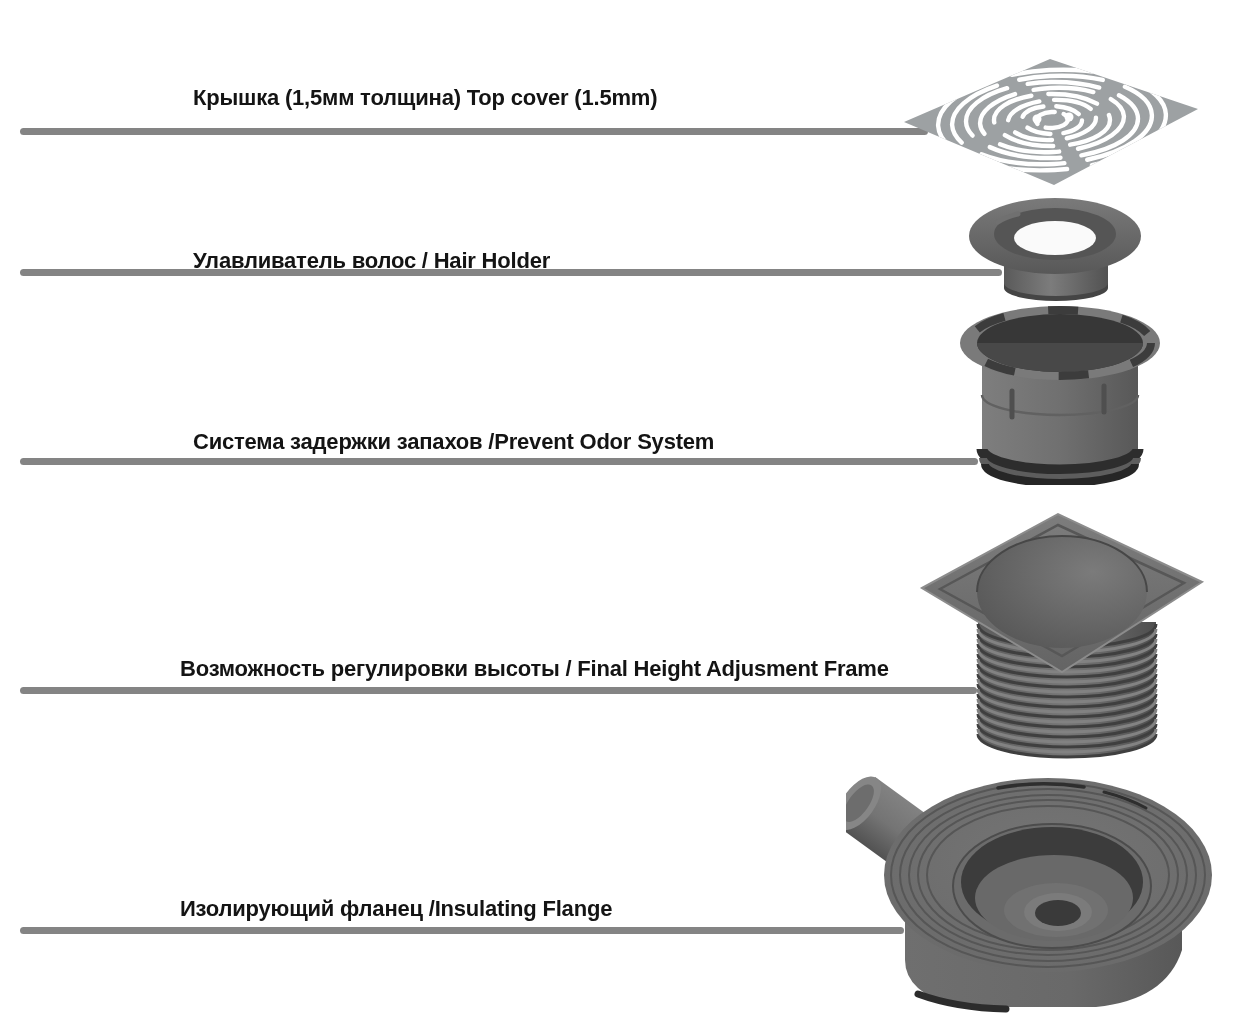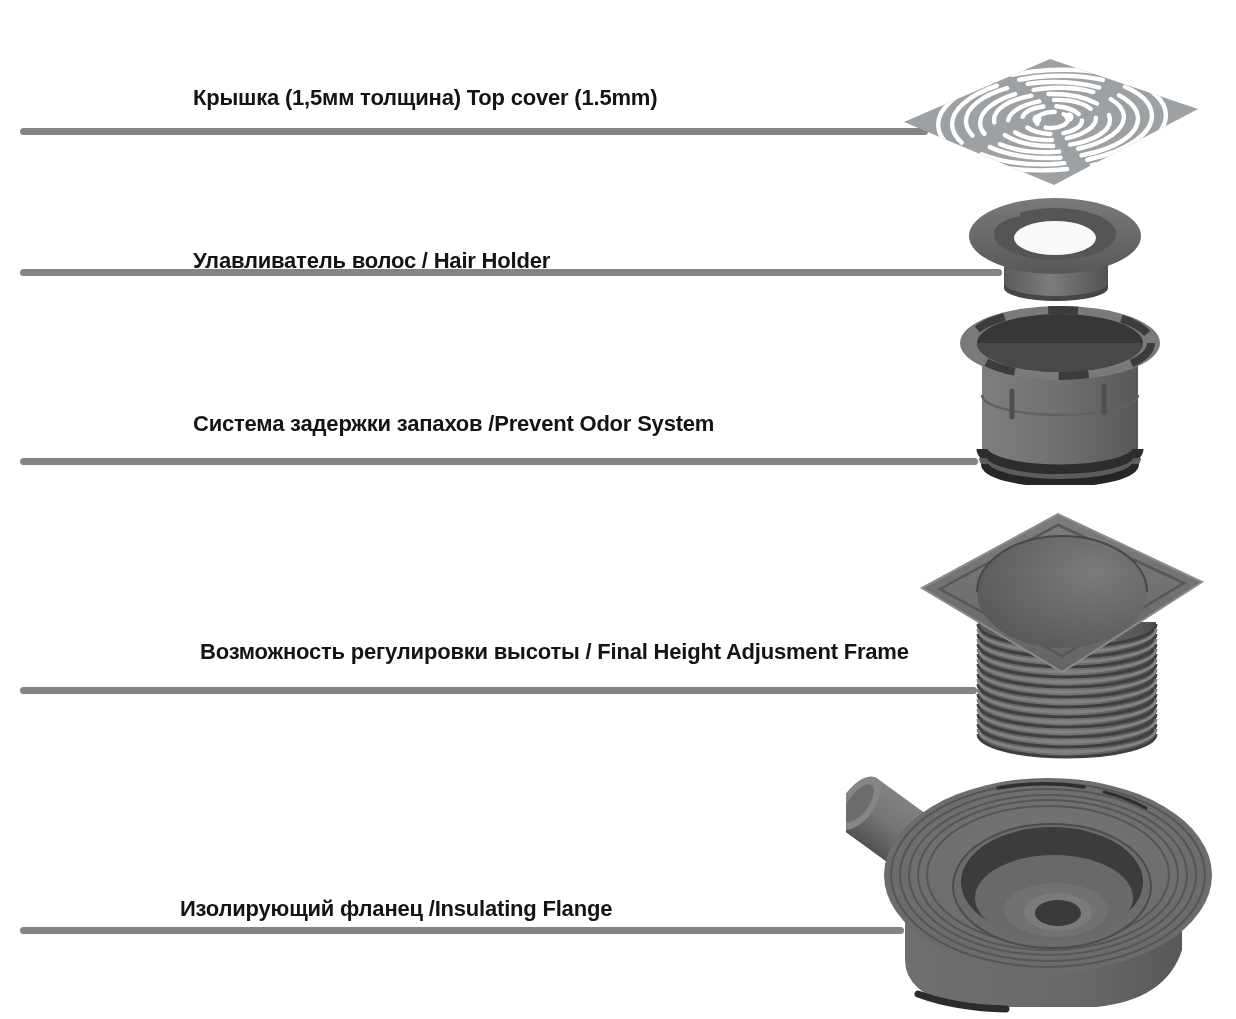--- a/index.html
+++ b/index.html
@@ -16,22 +16,22 @@
   }
   .part { position:absolute; }
 </style>
 </head>
 <body>
 
 <div class="canvas">
 
   <div class="lbl" style="left:193px; top:85px;">Крышка (1,5мм толщина) Top cover (1.5mm)</div>
   <div class="lbl" style="left:193px; top:248px;">Улавливатель волос / Hair Holder</div>
-  <div class="lbl" style="left:193px; top:411px;">Система задержки запахов /Prevent Odor System</div>
-  <div class="lbl" style="left:180px; top:639px;margin-left:20px;">Возможность регулировки высоты / Final Height Adjusment Frame</div>
+  <div class="lbl" style="left:193px; top:429px;">Система задержки запахов /Prevent Odor System</div>
+  <div class="lbl" style="left:180px; top:656px;">Возможность регулировки высоты / Final Height Adjusment Frame</div>
   <div class="lbl" style="left:180px; top:896px;text-align:center;">Изолирующий фланец /Insulating Flange</div>
 
   <div class="leader" style="left:20px; top:128px; width:908px;"></div>
   <div class="leader" style="left:20px; top:269px; width:982px;"></div>
   <div class="leader" style="left:20px; top:458px; width:958px;"></div>
   <div class="leader" style="left:20px; top:687px; width:957px;"></div>
   <div class="leader" style="left:20px; top:927px; width:884px;"></div>
 
   <div class="part" style="left:900px; top:56px;">
     <svg width="302" height="132" viewBox="0 0 302 132">

